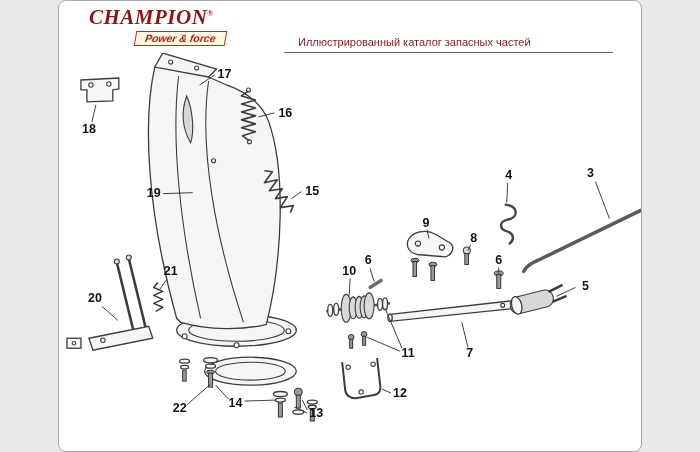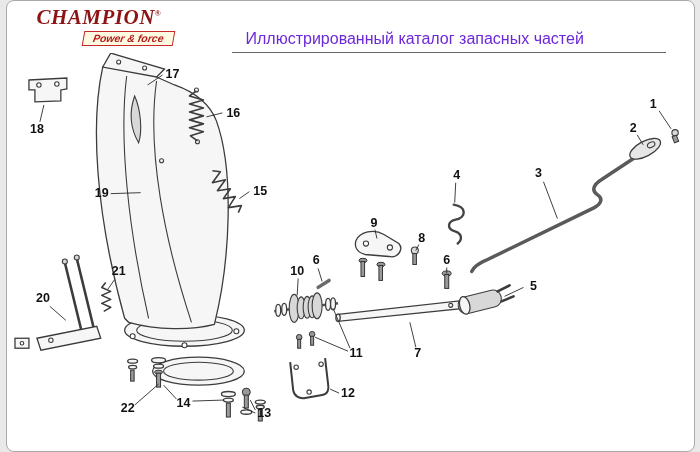--- a/index.html
+++ b/index.html
@@ -1,30 +1,30 @@
 <!DOCTYPE html>
 <html><head>
 <meta charset="utf-8">
 <style>
   html,body{margin:0;padding:0;background:#e9e9e9;font-family:"Liberation Sans",sans-serif;}
   .page{
-    position:relative;width:689px;height:452px;margin:0 auto;background:#fff;
+    position:relative;width:584px;height:452px;margin:0 auto;background:#fff;
     border:1px solid #a9a9a9;border-radius:8px;box-sizing:border-box;overflow:hidden;
   }
   header{position:relative;z-index:2;display:flex;height:52px;padding:6px 28px 0 30px;box-sizing:border-box;}
   .logo{width:185px;flex:0 0 auto;}
   .brand{font-family:"Liberation Serif",serif;font-style:italic;font-weight:bold;
          font-size:21px;color:#8c1414;letter-spacing:.5px;line-height:1;}
   .brand sup{font-size:8px;vertical-align:super;}
   .tagline{display:inline-block;margin:2px 0 0 46px;border:1.5px solid #c62828;background:#fffbe2;
            color:#b71c1c;font-style:italic;font-weight:bold;font-size:10.5px;
            padding:0 9px 1px;transform:skewX(-10deg);white-space:nowrap;}
   .titles{flex:1;display:flex;justify-content:space-between;align-items:flex-end;
           border-bottom:1px solid #666;padding:0 2px 4px 14px;margin-left:10px;}
-  .catalog-title{font-size:16px;color:#6d28d9;}
+  .catalog-title{font-size:11px;color:#7f1d1d;}
   .model{font-size:12px;color:#111;}
   svg.diagram{display:block;width:698px;height:399px;}
   .part-fill{fill:#f6f6f6;stroke:#3c3c3c;stroke-width:1.3;}
   .part-grey{fill:#d8d8d8;stroke:#3c3c3c;stroke-width:1.1;}
   .part-dark{fill:#9a9a9a;stroke:#333;stroke-width:1;}
   .part-line{fill:none;stroke:#3c3c3c;stroke-width:1.1;}
   .hole{fill:#fff;stroke:#3c3c3c;stroke-width:1.1;}
   .pl{stroke:#3c3c3c;stroke-width:2.6;fill:none;stroke-linecap:round;}
   .coil{fill:none;stroke:#3c3c3c;stroke-width:1.6;stroke-linejoin:round;}
   .rod{stroke:#5a5a5a;stroke-width:3.5;fill:none;stroke-linecap:round;}

